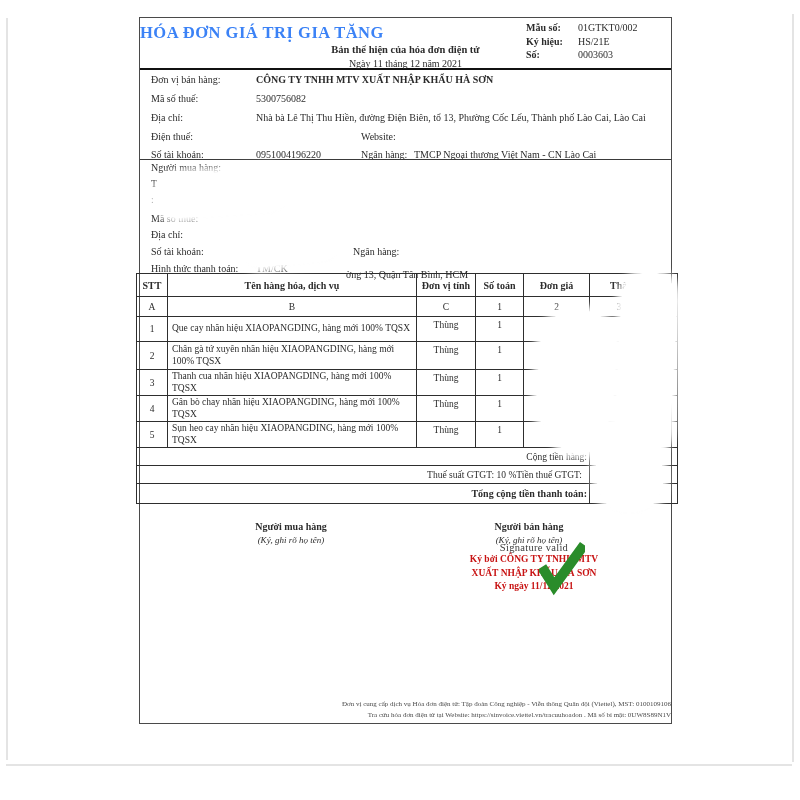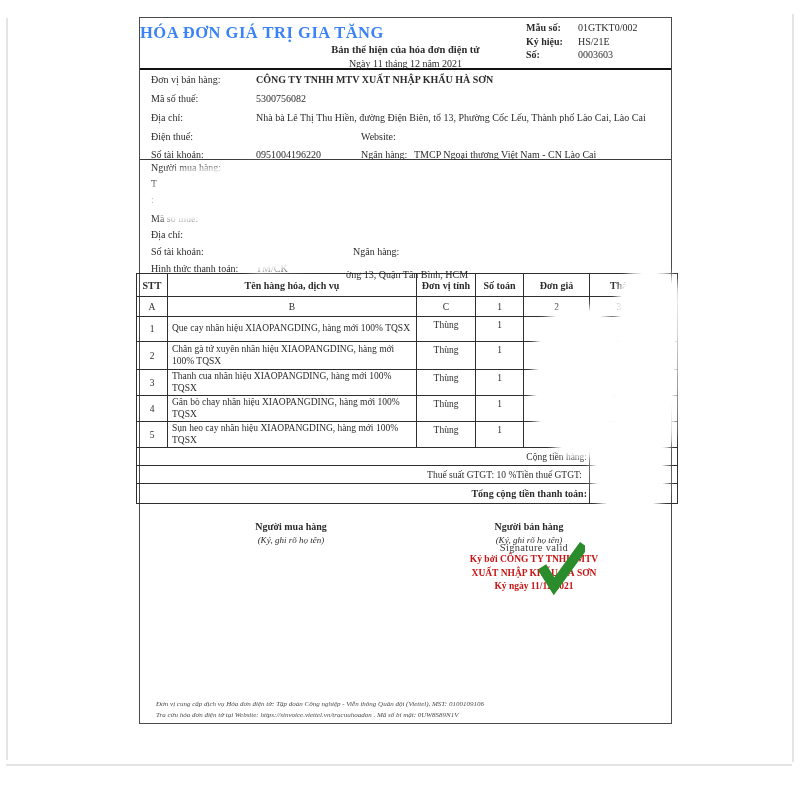--- a/index.html
+++ b/index.html
@@ -67,21 +67,21 @@
 
   
   .sigt { position: absolute; font-size: 10px; font-weight: bold; text-align: center; width: 160px; }
   .sign { position: absolute; font-size: 9px; font-style: italic; text-align: center; width: 160px; }
   .stamp { position: absolute; left: 309px; top: 524px; width: 170px; text-align: center; }
   .stamp .sv { font-size: 10.5px; color: #3c3c3c; letter-spacing: .3px; }
   .stamp .rl { font-size: 9.5px; font-weight: bold; color: #c81414; line-height: 13.5px; }
   .check { position: absolute; left: 399px; top: 521px; width: 46px; height: 58px; }
 
   
-  .foot { position: absolute; left: 16px; width: 100%; text-align: left; font-style: italic; font-size: 7px; color: #4a4a4a; white-space: nowrap; }
+  .foot { position: absolute; left: 0; width: 100%; text-align: right; font-size: 7px; color: #4a4a4a; white-space: nowrap; }
 
   
   .blob {
     position: absolute; background: #ffffff; z-index: 6;
     box-shadow: 0 0 7px 5px rgba(255,255,255,.97), 0 1px 4px rgba(0,0,0,.045);
   }
 </style>
 </head>
 <body>
 

